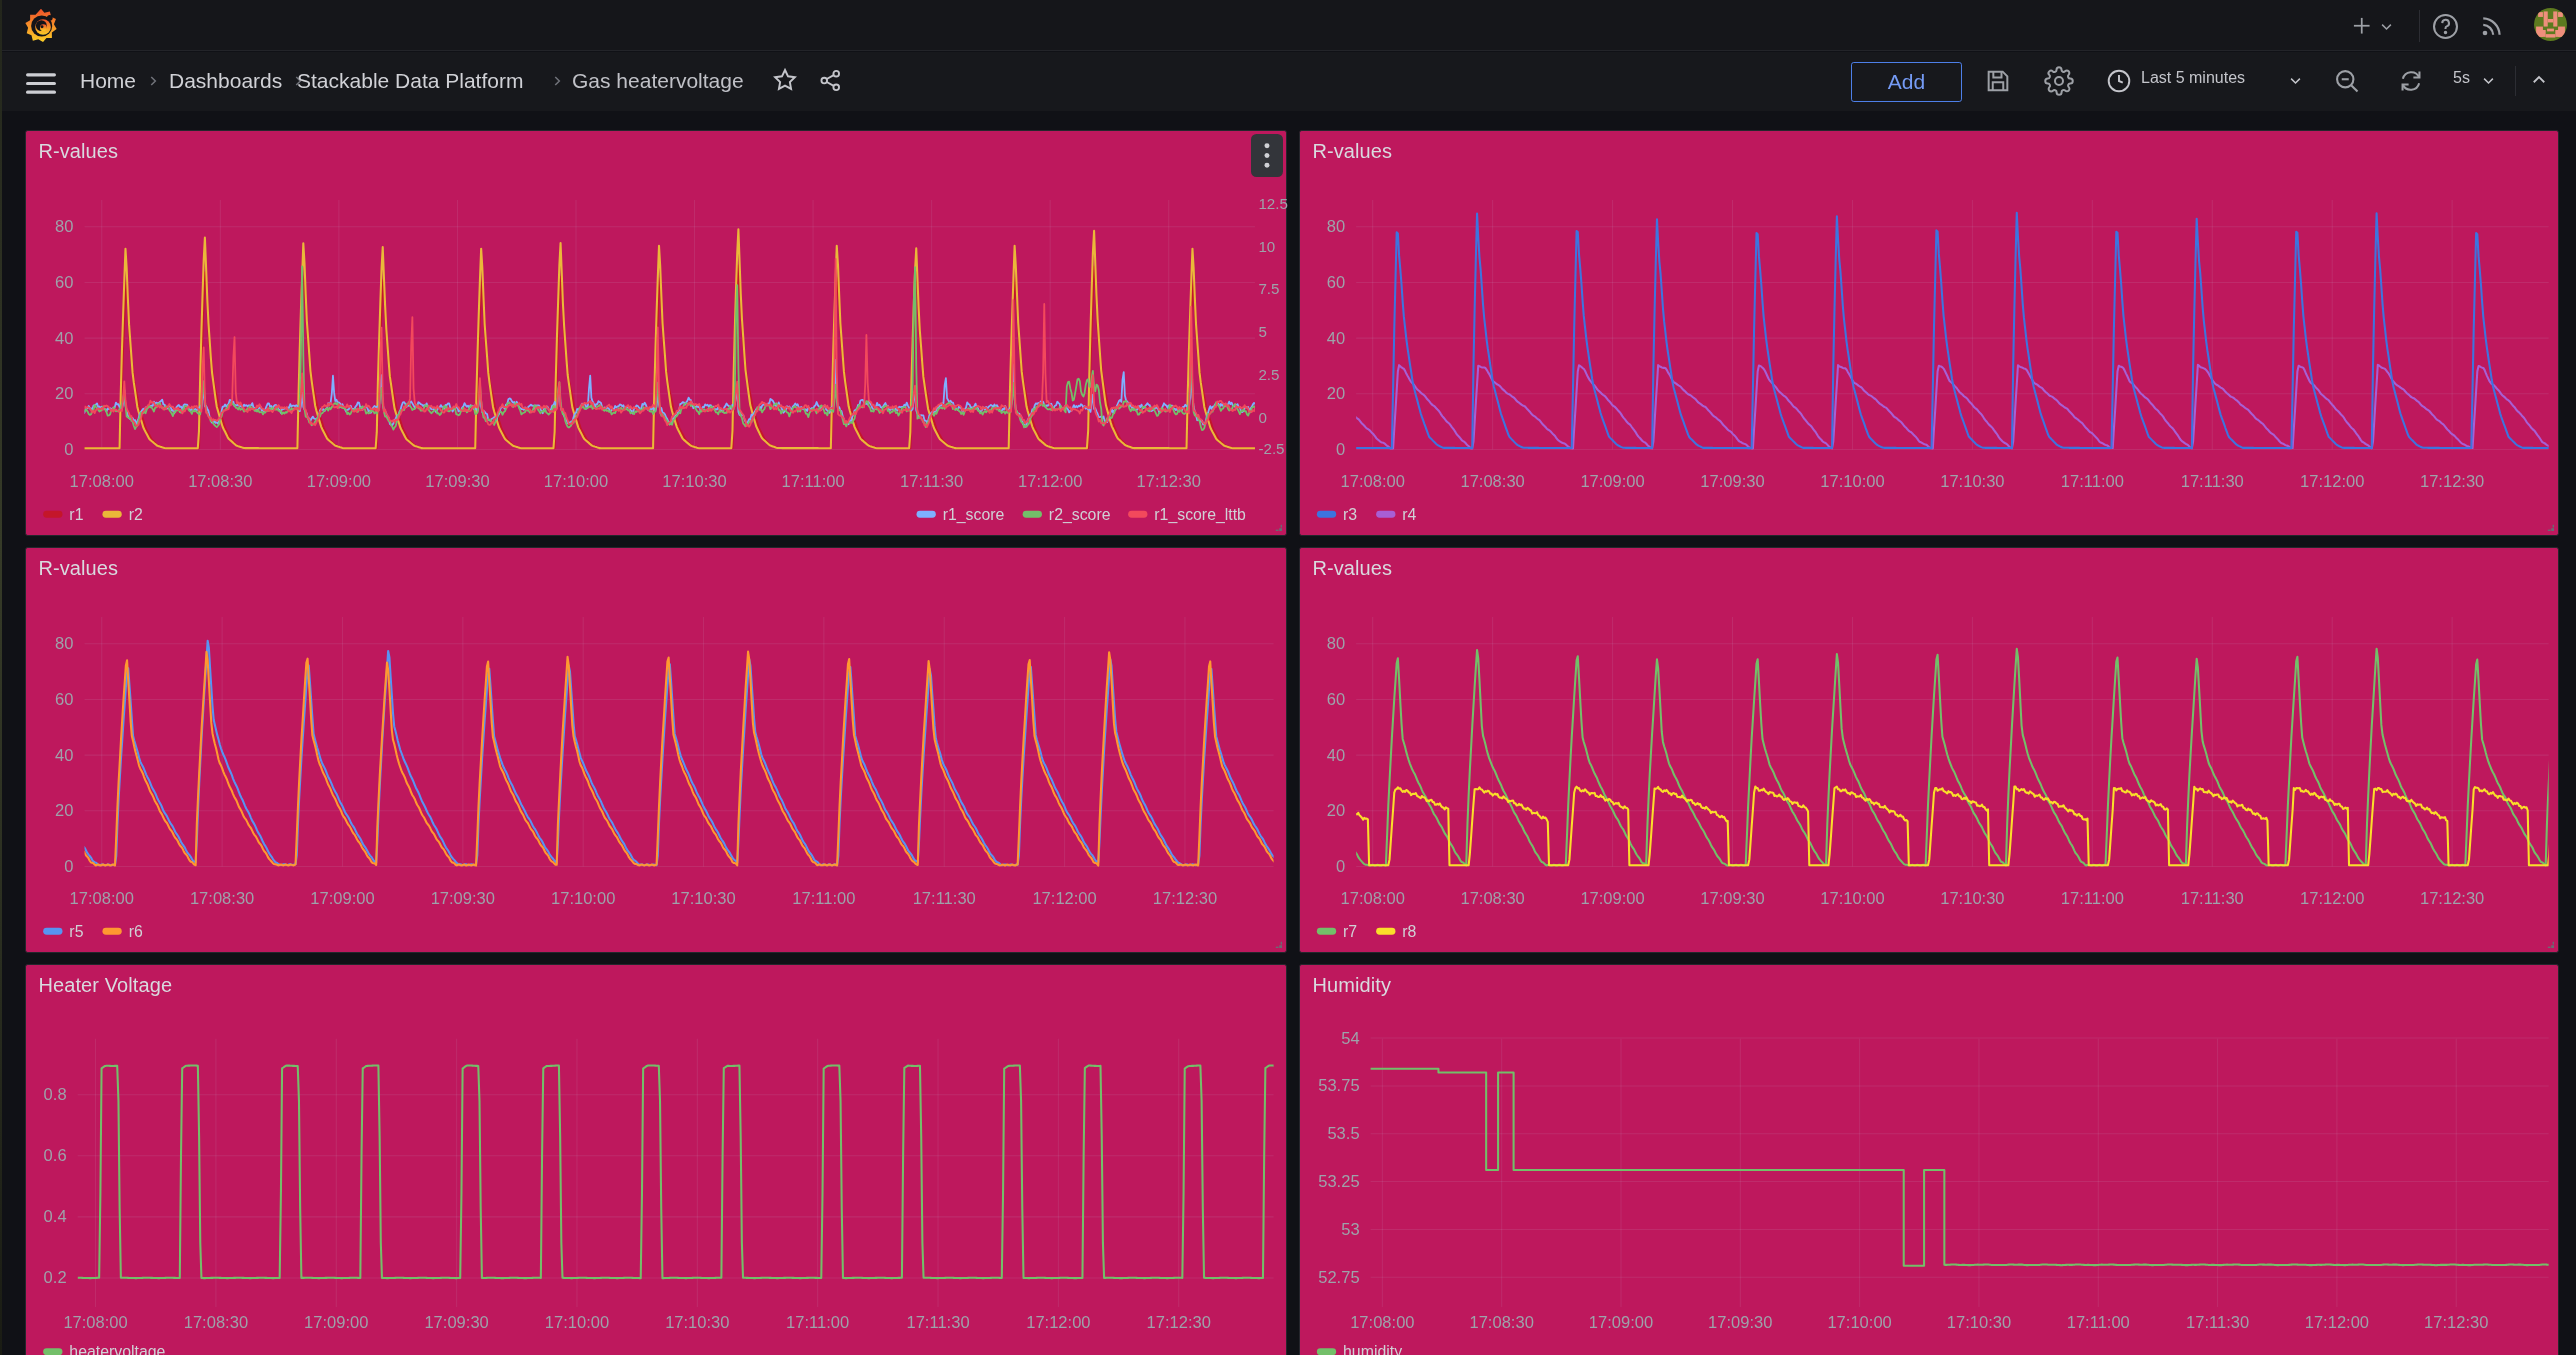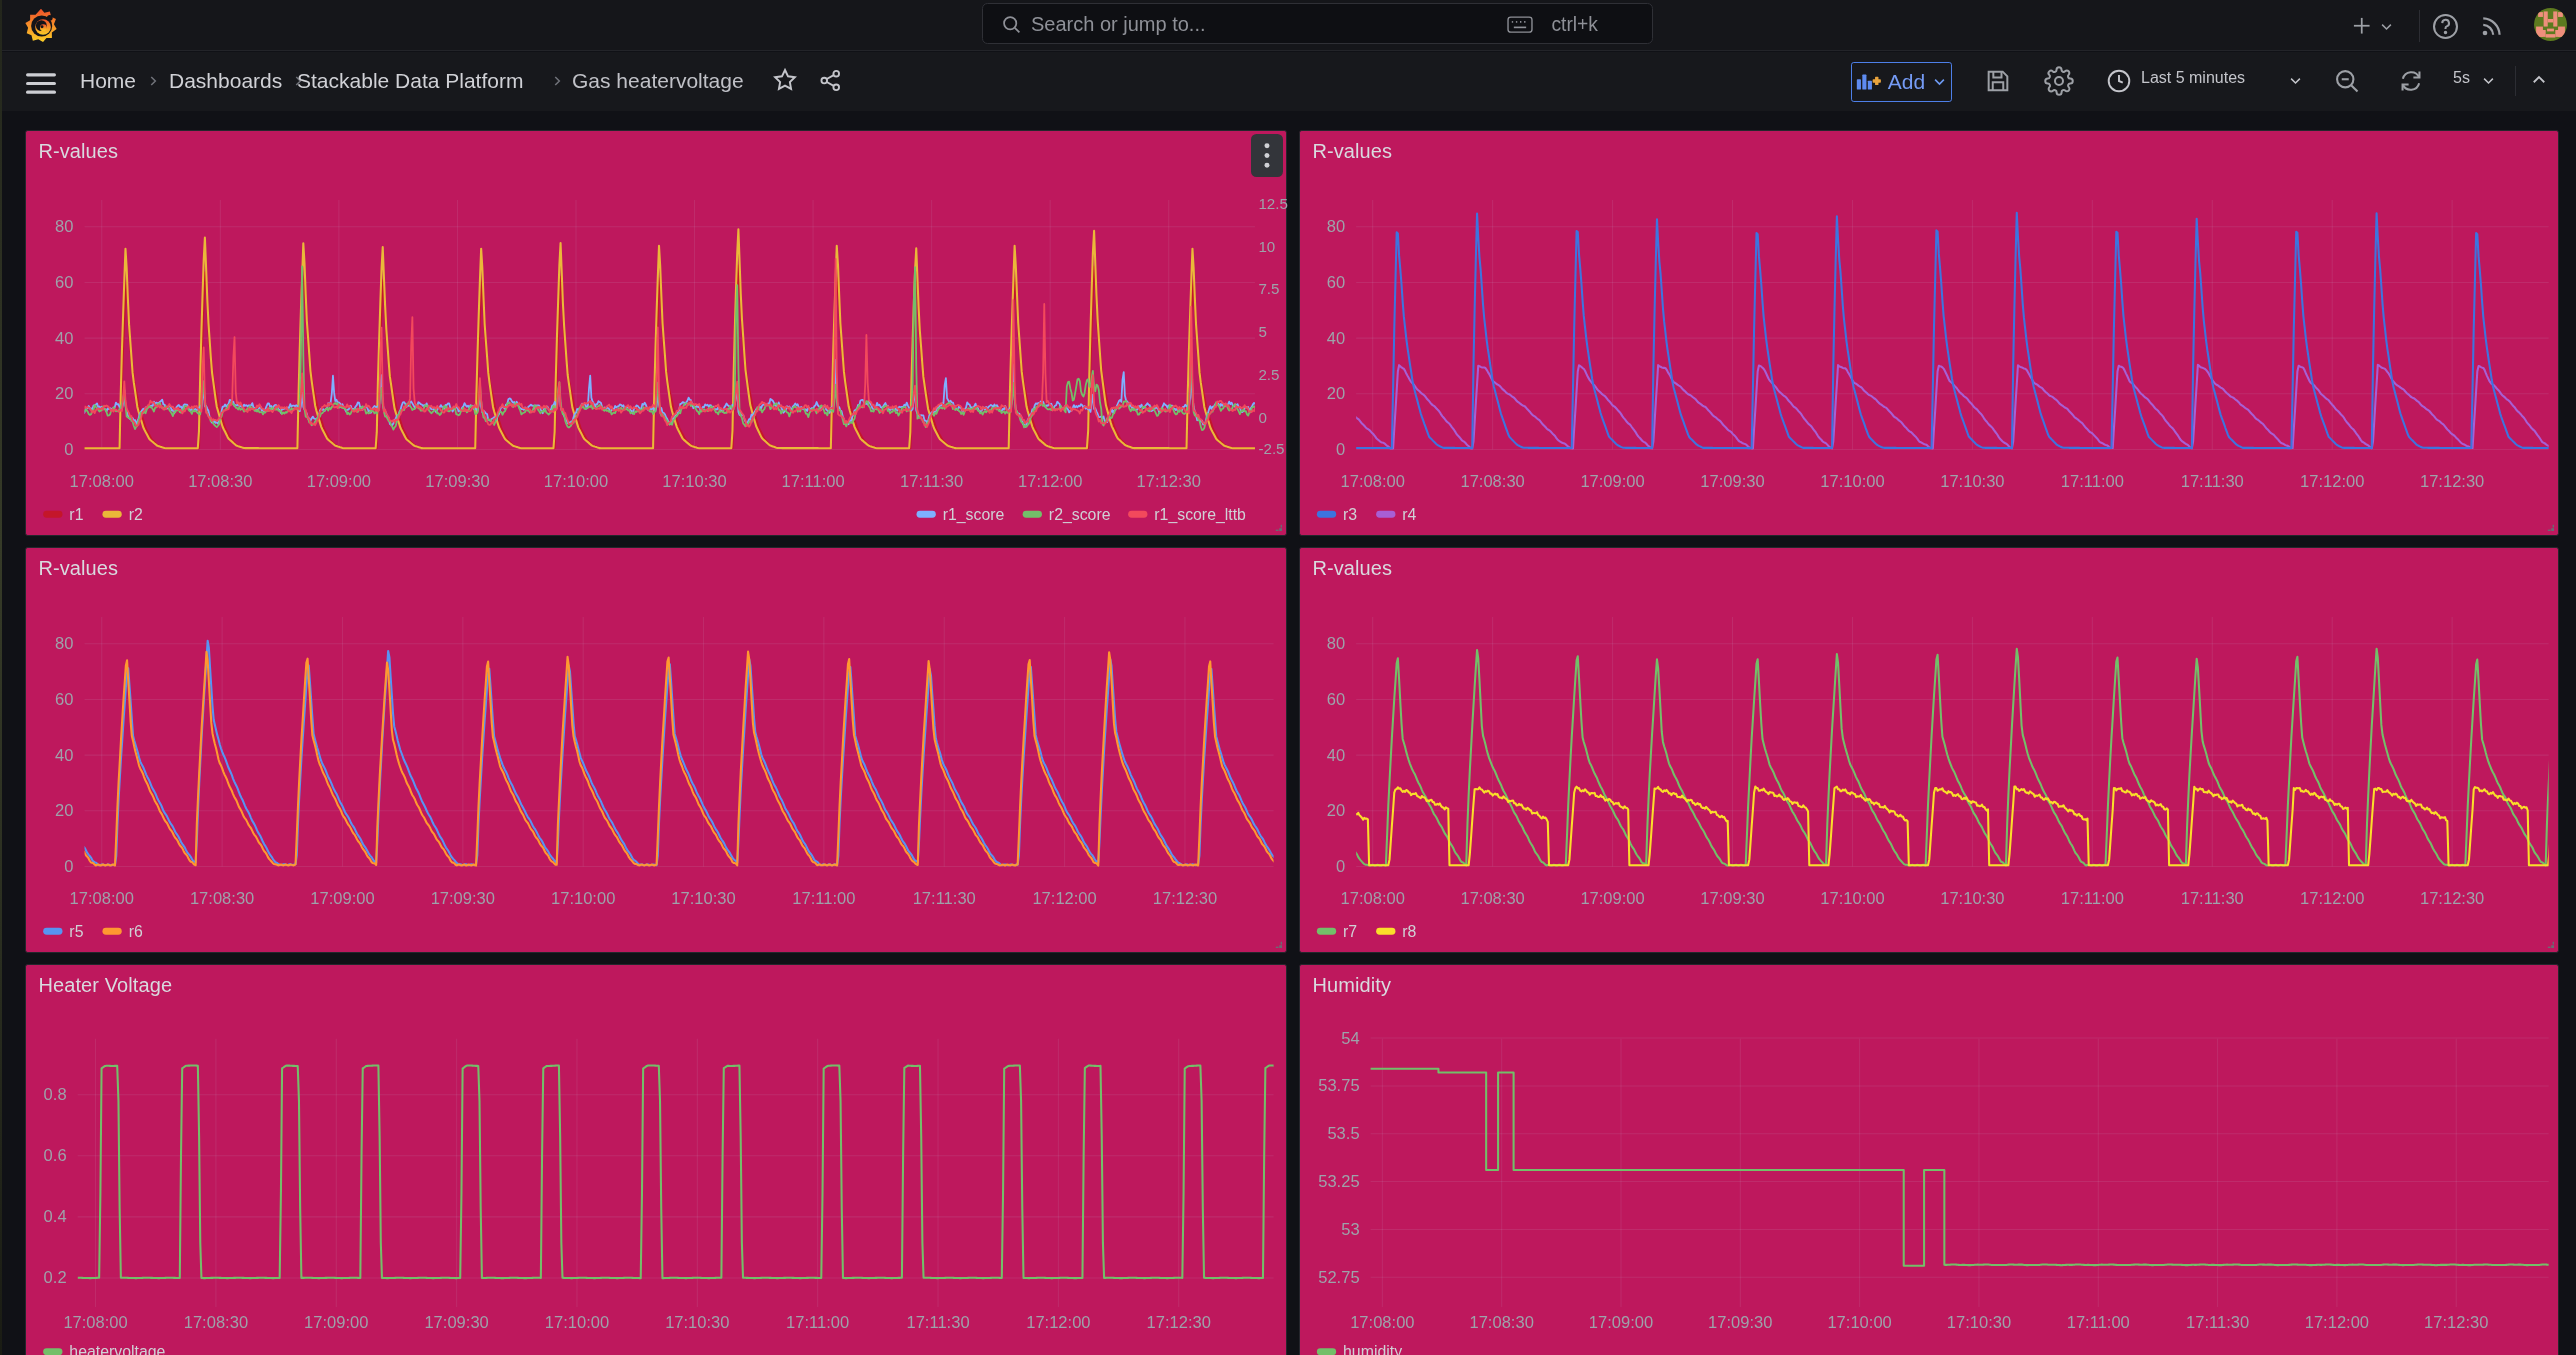--- a/index.html
+++ b/index.html
@@ -3,21 +3,21 @@
 * { margin:0; padding:0; box-sizing:border-box; }
 html,body { width:2576px; height:1356px; overflow:hidden; background:#101116; font-family:"Liberation Sans",sans-serif; }
 #topnav { position:absolute; left:0; top:0; width:2576px; height:51px; background:#15161a; border-bottom:1.4px solid #232429; }
 #crumbbar { position:absolute; left:0; top:52px; width:2576px; height:59px; background:#17181c;padding-left:25px; }
 #searchbox { position:absolute; left:982px; top:3.4px; width:671px; height:41px; background:#0e0f13; border:1.4px solid #2f3036; border-radius:5.5px; }
 #searchtext { position:absolute; left:48px; top:9px; font-size:20px; color:#8e9097; }
 #ctrlk { position:absolute; right:54px; top:9.7px; font-size:19.3px; color:#8e9097; }
 .crumb { position:absolute; top:16.6px; font-size:21px; color:#d0d1d6; }
 .csep { position:absolute; top:22px; }
 .ctext { position:absolute; top:17px; font-size:16px; color:#c4c5cb; }
-#addbtn { position:absolute; left:1851px; top:9.7px; width:101px; height:40px; border:1.4px solid #4d7fe8; border-radius:2.8px; display:flex; align-items:center; justify-content:center; gap:7px; }
+#addbtn { position:absolute; left:1851px; top:9.7px; width:111px; height:40px; border:1.4px solid #4d7fe8; border-radius:2.8px; display:flex; align-items:center; justify-content:center; gap:7px;flex-direction:column; }
 #addbtn span { color:#759bf5; font-size:21px; font-weight:500; }
 .panel { position:absolute; background:#be185d; border:0.7px solid #25262c; border-radius:2.8px; }
 .ptitle { position:absolute; left:12.4px; top:9px; font-size:20px; font-weight:500; color:#d9dadf; letter-spacing:0.1px; }
 #leftstrip { position:absolute;left:0;top:0;width:2.1px;height:1356px;background:linear-gradient(180deg,#23261c,#363b28 40%,#2a2e20 70%,#1a1c14); }
 svg text { font-family:"Liberation Sans",sans-serif; }
 </style></head>
 <body>
 
 <div id="topnav">
   <svg width="32" height="34" style="position:absolute;left:25px;top:7.6px;" viewBox="0 0 46 50">
@@ -29,39 +29,20 @@
       </defs>
     <path d="M23 1 L28 7 L36 5 L38 13 L45 16 L42 24 L46 31 L39 36 L39 44 L31 44 L26 50 L19 46 L11 48 L9 40 L2 37 L4 29 L0 22 L7 18 L7 10 L15 10 Z" fill="url(#glg)"></path>
     <circle cx="24" cy="26.5" r="15.5" fill="#131419"></circle>
     <circle cx="26" cy="28" r="11.5" fill="url(#glg)"></circle>
     <circle cx="23.5" cy="26" r="8" fill="#131419"></circle>
     <circle cx="26.5" cy="29" r="5" fill="url(#glg)"></circle>
     <circle cx="24.5" cy="27.5" r="2.2" fill="#131419"></circle>
     <circle cx="36" cy="14.5" r="4.2" fill="#131419"></circle>
     <path d="M33 10 L44 10 L44 22 Z" fill="url(#glg)" opacity="0"></path>
   </svg>
-  <div id="searchbox">
-    <svg width="21" height="21" viewBox="0 0 24 24" style="position:absolute;left:18px;top:9.7px;" fill="none" stroke="#8e9097" stroke-width="2">
-        <circle cx="10.5" cy="10.5" r="7"></circle>
-        <line x1="15.8" y1="15.8" x2="21" y2="21"></line>
-      </svg>
-    <span id="searchtext">Search or jump to...</span>
-    <svg width="26" height="19.3" viewBox="0 0 38 28" style="position:absolute;right:119px;top:11px;" fill="none" stroke="#8e9097" stroke-width="2">
-        <rect x="1.5" y="3" width="35" height="22" rx="4"></rect>
-        <g stroke-width="2.4">
-          <line x1="7" y1="10" x2="9" y2="10"></line>
-          <line x1="13" y1="10" x2="15" y2="10"></line>
-          <line x1="19" y1="10" x2="21" y2="10"></line>
-          <line x1="25" y1="10" x2="27" y2="10"></line>
-          <line x1="31" y1="10" x2="31" y2="10"></line>
-          <line x1="10" y1="18" x2="28" y2="18"></line>
-        </g>
-      </svg>
-    <span id="ctrlk">ctrl+k</span>
-  </div>
   <svg width="23.5" height="23.5" viewBox="0 0 24 24" style="position:absolute;left:2350px;top:14px;" stroke="#9da0a6" stroke-width="1.8" fill="none">
       <line x1="12" y1="4" x2="12" y2="20"></line>
       <line x1="4" y1="12" x2="20" y2="12"></line>
     </svg>
   <svg width="15" height="15" viewBox="0 0 24 24" style="position:absolute;left:2379px;top:18.6px;" stroke="#9da0a6" stroke-width="2.4" fill="none">
       <polyline points="5,9 12,16 19,9"></polyline>
     </svg>
   <div style="position:absolute;left:2419px;top:9.7px;width:1.4px;height:32px;background:#2c2d33;"></div>
   <svg width="29" height="29" viewBox="0 0 24 24" style="position:absolute;left:2431px;top:11.7px;" stroke="#9da0a6" stroke-width="1.7" fill="none">
       <circle cx="12" cy="12" r="9.5"></circle>

